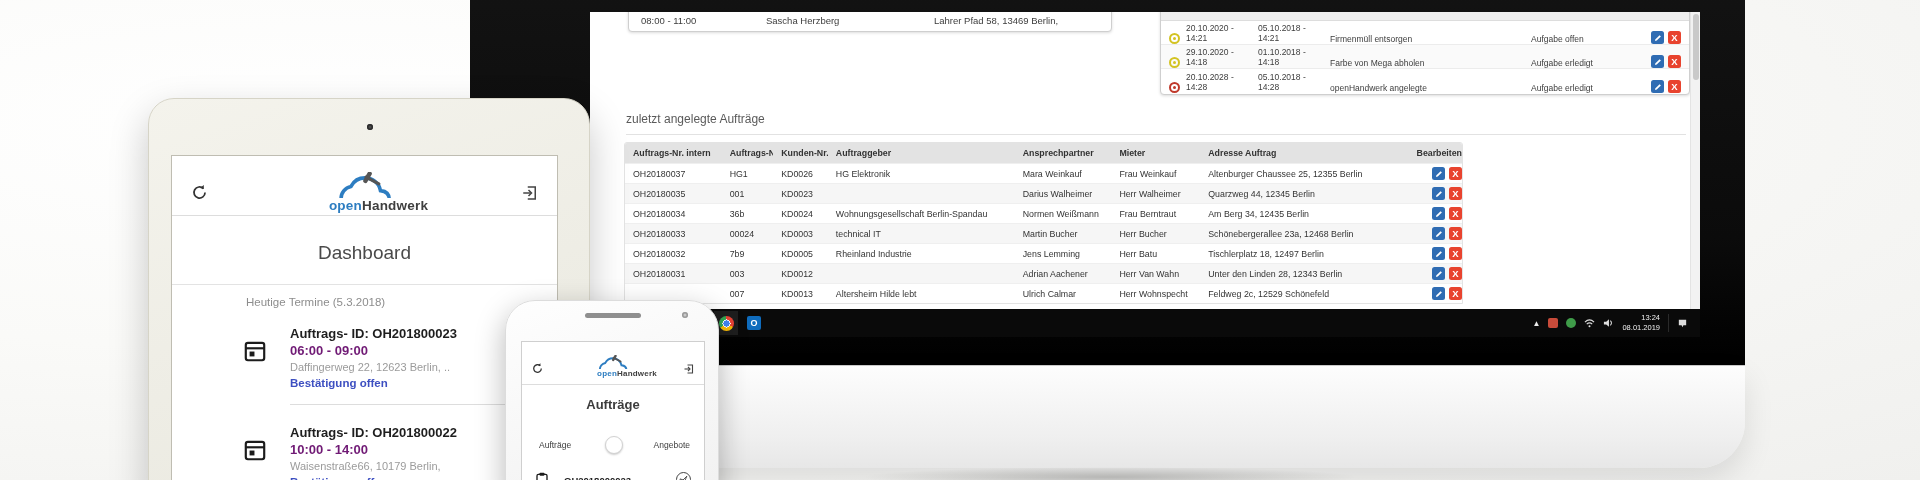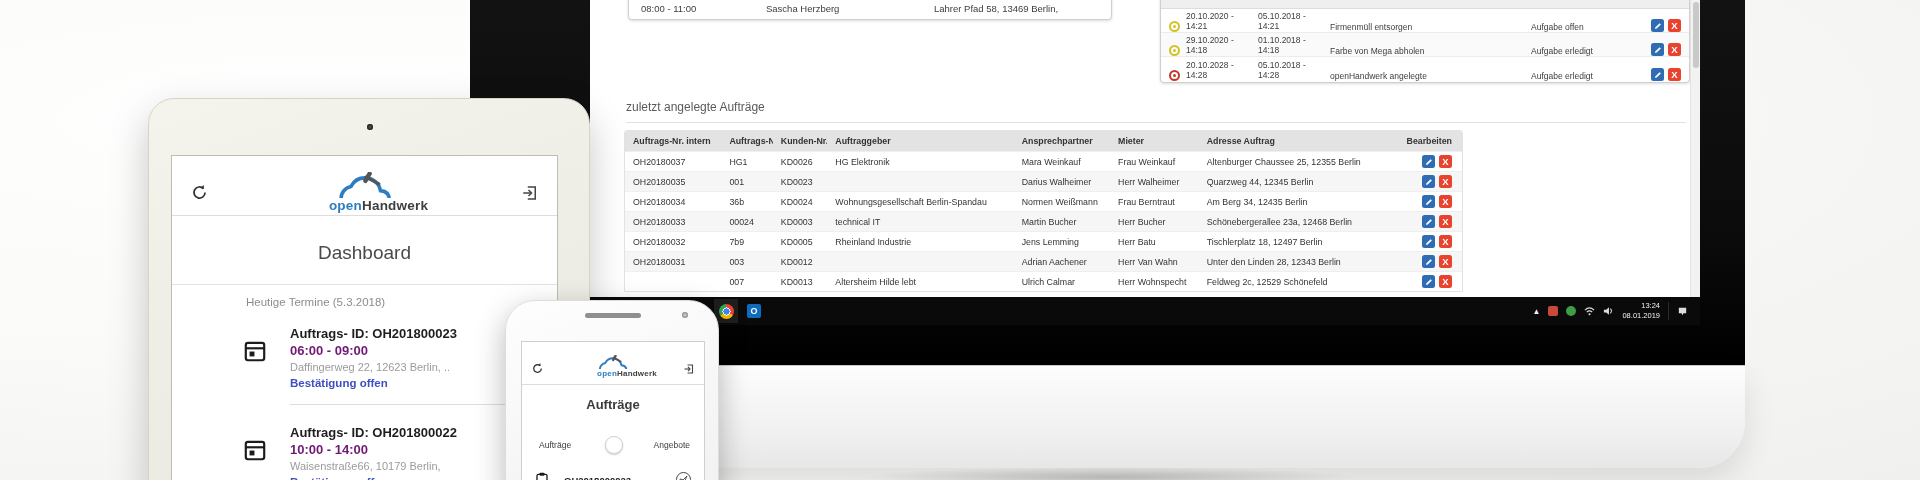--- a/index.html
+++ b/index.html
@@ -8,21 +8,21 @@
     background:radial-gradient(ellipse at 18% 25%,#ffffff 0%,#fafaf8 45%,#f0f0ee 100%);}
   
   .monitor-bezel{position:absolute;left:470px;top:-60px;width:1275px;height:425px;
     background:linear-gradient(180deg,#141414,#0b0b0b 70%,#000);}
   .monitor-chin{position:absolute;left:470px;top:365px;width:1275px;height:103px;
     background:linear-gradient(180deg,#fdfdfd,#efefef 70%,#e7e7e7);
     border-top:1px solid #c9c9c9;border-radius:0 0 46px 46px;
     box-shadow:0 14px 30px rgba(0,0,0,.10);}
   .monitor-shadow{position:absolute;left:860px;top:467px;width:500px;height:20px;
     background:radial-gradient(ellipse at center,rgba(0,0,0,.20),rgba(0,0,0,0) 70%);}
-  .screen{position:absolute;left:590px;top:0;width:1110px;height:325px;background:#0a0a0a;}
+  .screen{position:absolute;left:590px;top:12px;width:1110px;height:325px;background:#0a0a0a;}
   .web{position:absolute;left:0;top:0;right:0;bottom:28px;background:#fff;overflow:hidden;}
   .card{position:absolute;background:#fff;border:1px solid #cfcfcf;border-radius:4px;
     box-shadow:0 1px 3px rgba(0,0,0,.14);}
   
   .appt-card{left:38px;top:-14px;width:484px;height:34px;}
   .appt-row{position:absolute;left:0;right:0;bottom:4px;height:12px;font-size:9.5px;color:#3d3d3d;}
   .appt-row .a-time{position:absolute;left:12px;}
   .appt-row .a-name{position:absolute;left:137px;}
   .appt-row .a-addr{position:absolute;left:305px;}
   
@@ -47,21 +47,21 @@
   .o-title{position:absolute;left:36px;top:100px;font-size:12px;color:#5a5a5a;}
   .o-rule{position:absolute;left:36px;right:14px;top:122px;height:1px;background:#e2e2e2;}
   .orders{position:absolute;left:34px;top:130px;width:839px;border:1px solid #e3e3e3;border-radius:3px 3px 0 0;}
   .o-row,.o-head{display:flex;align-items:center;height:20px;font-size:8.8px;color:#333;}
   .o-head{background:#e3e3e3;font-weight:bold;border-radius:2px 2px 0 0;}
   .o-row{border-top:1px solid #efefef;background:#fff;}
   .o-row.alt{background:#f6f6f6;}
   .oc{padding-left:8px;overflow:hidden;white-space:nowrap;}
   .c0{width:122px;}.c1{width:64px;}.c2{width:68px;}.c3{width:238px;}
   .c4{width:122px;}.c5{width:112px;}.c6{width:258px;}
-  .c7{width:74px;display:flex;justify-content:flex-end;padding-right:10px;}
+  .c7{width:74px;display:flex;justify-content:flex-end;padding-right:0;}
   
   .sbar{position:absolute;right:0;top:0;width:10px;bottom:0;background:#f2f2f2;border-left:1px solid #e3e3e3;}
   .sbar .thumb{position:absolute;left:2px;top:2px;width:6px;height:66px;background:#c9c9c9;border-radius:3px;}
   
   .taskbar{position:absolute;left:0;right:0;bottom:0;height:28px;background:#0a0a0a;
     display:flex;align-items:center;color:#fff;}
   .tb-app{width:24px;height:24px;display:flex;align-items:center;justify-content:center;margin-left:4px;}
   .tb-app:first-child{margin-left:124px;background:#1e1e1e;}
   .chrome{width:15px;height:15px;border-radius:50%;
     background:radial-gradient(circle at center,#4285f4 0 29%,#fff 30% 38%,rgba(0,0,0,0) 39%),

